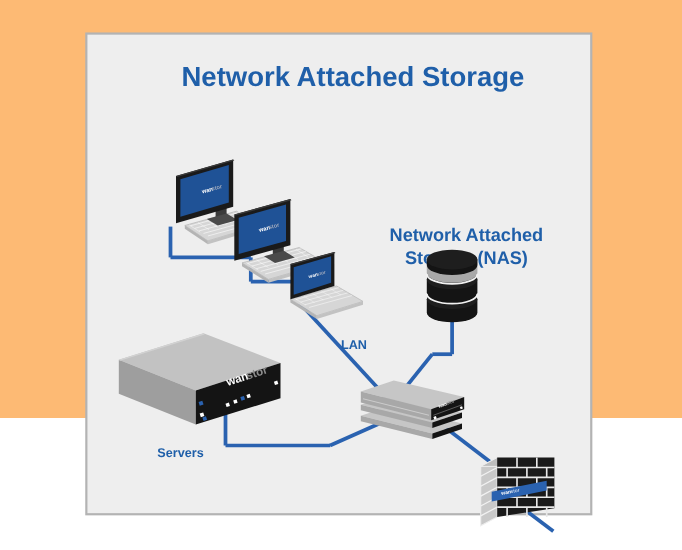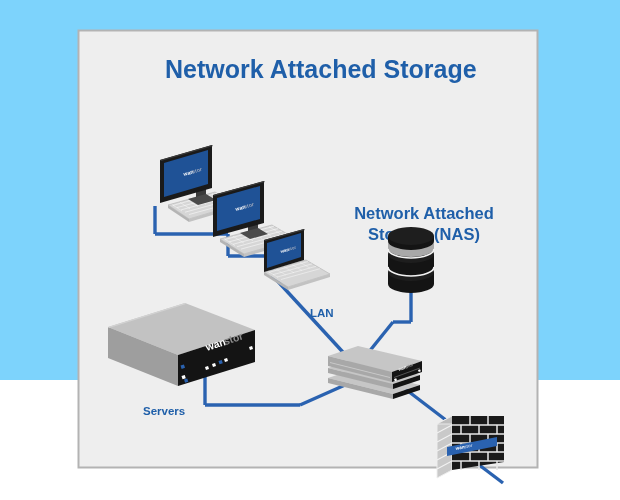--- a/index.html
+++ b/index.html
@@ -11,21 +11,21 @@
   body {
     width: 620px;
     height: 500px;
     font-family: "Liberation Sans", sans-serif;
     overflow: hidden;
   }
   #stage {
     position: relative;
     width: 620px;
     height: 380px;
-    background: #7dd3fc;
+    background: #fdba74;
   }
   #diagram-svg {
     position: absolute;
     left: 0;
     top: 0;
     width: 620px;
     height: 500px;
     display: block;
   }
   .diagram-title {

